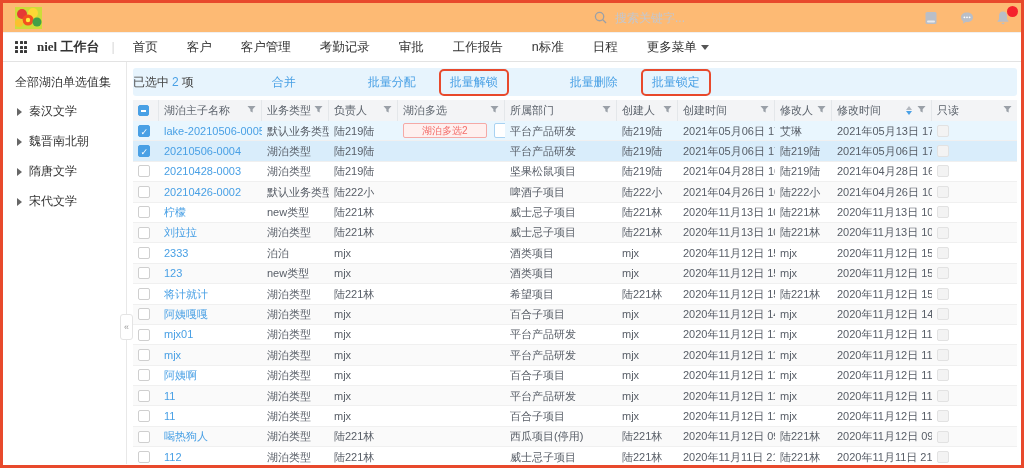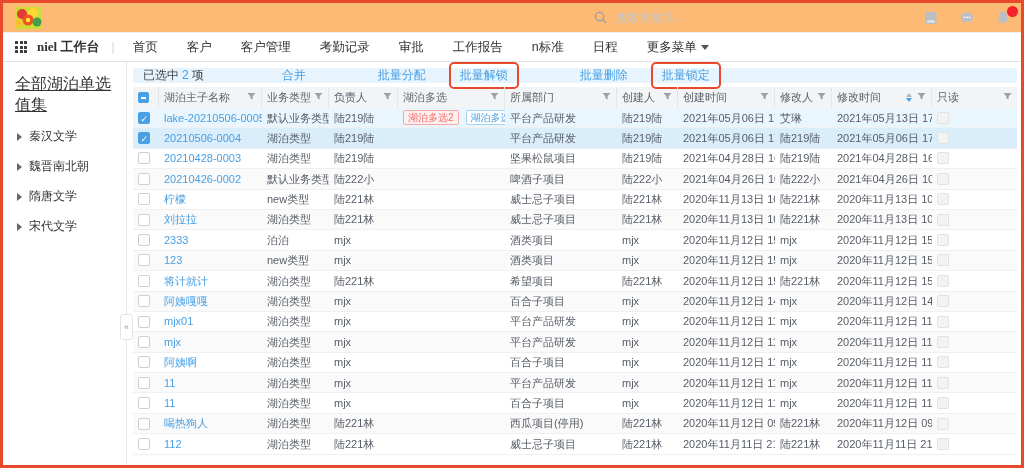--- a/index.html
+++ b/index.html
@@ -30,32 +30,32 @@
   .workspace { font-weight:bold; font-size:13px; margin-right:12px; white-space:nowrap;font-family:Liberation Serif, serif; }
   .nav-sep { color:#d8d8d8; margin-right:18px; }
   .nav-items { display:flex; align-items:flex-start; gap:29px; }
   .nav-item { cursor:pointer; white-space:nowrap; }
   .nav-more { display:flex; align-items:center; gap:4px; cursor:pointer; white-space:nowrap; }
   .chevron-down { width:0; height:0; border-left:4px solid transparent; border-right:4px solid transparent; border-top:5px solid #555; }
 
   
   .content { display:flex; height:402px; margin:0 3px; }
   .sidebar { width:124px; border-right:1px solid #e8e8e8; padding:12px 0 0 12px; position:relative; background:#fff; }
-  .sidebar-title { font-size:16px; color:#333; margin-bottom:12px;text-decoration:underline; }
+  .sidebar-title { font-size:12px; color:#333; margin-bottom:12px; }
   .tree-item { display:flex; align-items:center; gap:7px; font-size:12px; color:#333; margin:0 0 13px 2px; cursor:pointer; }
   .caret { width:0; height:0; border-top:4px solid transparent; border-bottom:4px solid transparent; border-left:5px solid #666; }
   .collapse-handle { position:absolute; right:-7px; top:252px; width:13px; height:26px; background:#fff;
                      border:1px solid #e4e4e4; border-radius:3px; color:#999; font-size:9px; line-height:24px;
                      text-align:center; cursor:pointer; z-index:5; }
 
   .main { flex:1; padding:6px 4px 0 6px; overflow:hidden; }
 
   
-  .toolbar { height:15px; background:#e7f4fd; border-radius:3px; display:flex; align-items:center;
-             padding:0 10px; font-size:12px; color:#444; }
+  .toolbar { height:28px; background:#e7f4fd; border-radius:3px; display:flex; align-items:center;
+             padding:0 0; font-size:12px; color:#444; }
   .sel-info { margin-right:40px; white-space:nowrap; }
   .sel-count { color:#49a0e5; padding:0 3px; }
   .actions { display:flex; align-items:center; gap:34px; }
   .action { color:#49a0e5; cursor:pointer; white-space:nowrap;margin-left:38px; }
   .action.boxed { border:2px solid #e8492c; border-radius:5px; padding:3px 9px; margin:0 -11px; }
 
   
   .table { margin-top:4px; font-size:11px; color:#575d66; }
   .thead, .tr { display:grid; grid-template-columns:26px 103px 67px 69px 107px 112px 61px 97px 57px 100px minmax(40px,1fr); }
   .thead { background:#f3f4f6; height:21px; line-height:21px; color:#5b626b; }
@@ -75,21 +75,21 @@
   .td.name { color:#49a0e5; cursor:pointer; }
 
   .cbx { width:12px; height:12px; border:1px solid #cfcfcf; border-radius:2px; background:#fff; display:inline-block;
          position:relative; cursor:pointer; flex:0 0 auto; }
   .cbx.checked { background:#49a0e5; border-color:#49a0e5; }
   .cbx.checked::after { content:"✓"; color:#fff; font-size:9px; font-weight:bold; position:absolute; left:1.5px; top:-4px; }
   .cbx.indet { background:#49a0e5; border-color:#49a0e5; width:11px; height:11px; }
   .cbx.indet::after { content:""; position:absolute; left:2px; right:2px; top:4px; height:1.6px; background:#fff; }
   .cbx.readonly { background:#f3f3f3; border-color:#e2e2e2; cursor:default; }
 
-  .tag { display:inline-block; height:15px; line-height:14px; font-size:10px; padding:0 4px; border-radius:2px;
+  .tag { display:inline-block; height:15px; line-height:14px; font-size:10px; padding:0 18px; border-radius:2px;
          margin-right:7px; }
   .tag.red { color:#f26d6a; border:1px solid #f5a9a6; background:#fef0ef; }
   .tag.blue { color:#49a0e5; border:1px solid #a8d2f2; background:#fff; }
 </style>
 </head>
 <body>
 
 <div class="frame"></div>
 
 <div class="topbar">

